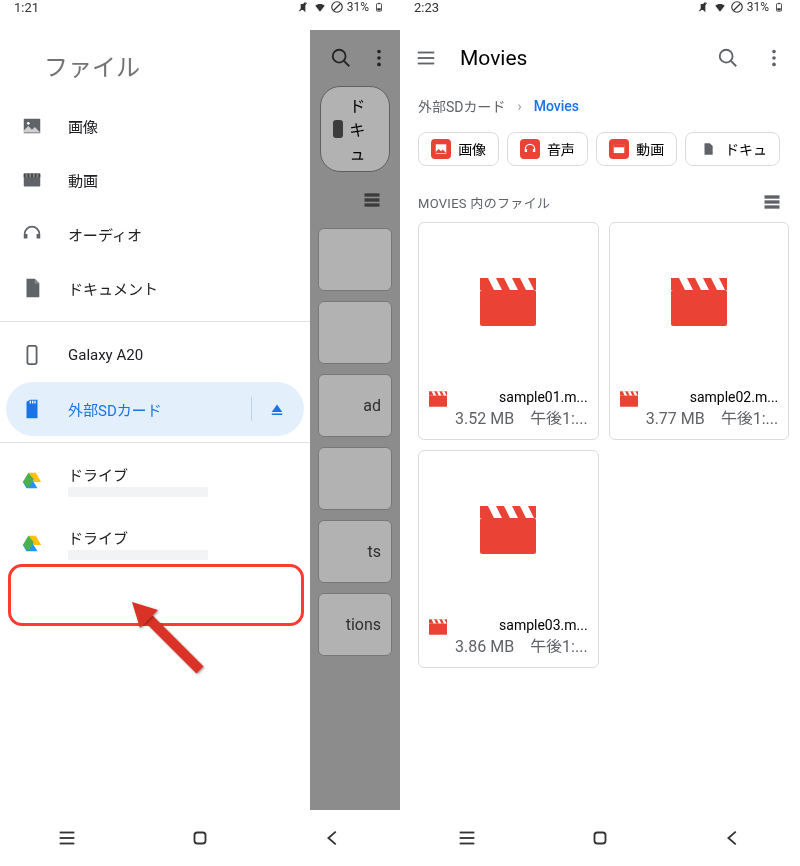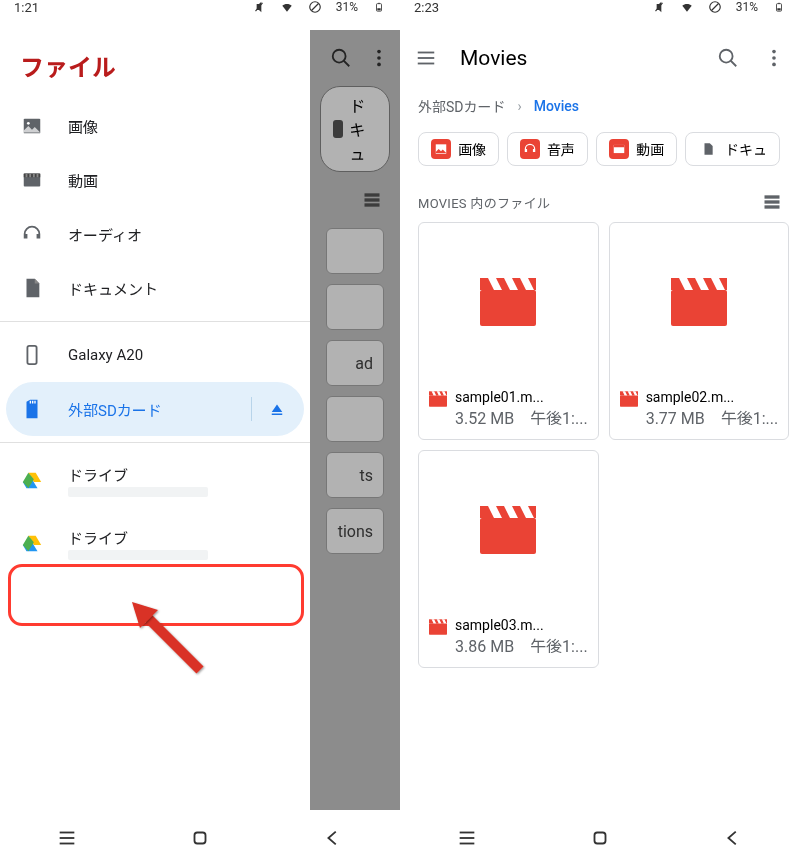--- a/index.html
+++ b/index.html
@@ -2,27 +2,27 @@
 <html><head>
 <meta charset="utf-8">
 <style>
   * { box-sizing: border-box; margin: 0; padding: 0; }
   body { font-family: -apple-system, Roboto, "Noto Sans JP", sans-serif; background: #f0f0f0; }
   .wrap { display: flex; width: 800px; height: 866px; background: #fff; }
   .phone { width: 400px; height: 100%; position: relative; background: #fff; display: flex; flex-direction: column; }
   
   
   .statusbar { height: 30px; display: flex; align-items: flex-start; justify-content: space-between; padding: 0 14px; font-size: 13px; color: #333; }
-  .statusbar .right { display: flex; align-items: center; gap: 14px; }
+  .statusbar .right { display: flex; align-items: center; gap: 3px; }
   .status-icon { width: 14px; height: 14px; display: inline-flex; align-items: center; justify-content: center; }
   
   
   .left-phone { position: relative; overflow: hidden; }
   .drawer { position: absolute; top: 30px; left: 0; bottom: 56px; width: 310px; background: #fff; z-index: 10; display: flex; flex-direction: column; }
-  .drawer-title { font-size: 24px; color: #b91c1c; padding: 18px 20px 16px; font-weight: 700; }
+  .drawer-title { font-size: 24px; color: #737373; padding: 18px 20px 16px; font-weight: 400; margin-left: 24px; }
   .drawer-item { display: flex; align-items: center; padding: 15px 20px; gap: 24px; cursor: pointer; position: relative; }
   .drawer-item .icon { width: 24px; height: 24px; display: flex; align-items: center; justify-content: center; color: #5f6368; }
   .drawer-item .label { font-size: 15px; color: #202124; }
   .drawer-item.selected { background: #e3f0fb; border-radius: 40px; margin: 0 6px; padding: 15px 14px; }
   .drawer-item.selected .icon { color: #1a73e8; }
   .drawer-item.selected .label { color: #1a73e8; }
   .drawer-item .eject { position: absolute; right: 18px; color: #1a73e8; border-left: 1px solid #b8d4ea; padding-left: 16px; height: 24px; display: flex; align-items: center; }
   .divider { height: 1px; background: #e0e0e0; margin: 6px 0; }
   .drive-item .sub { font-size: 12px; color: #dadce0; margin-top: 2px; background: #f1f3f4; height: 10px; width: 140px; border-radius: 2px; }
   .drive-col { display: flex; flex-direction: column; }
@@ -32,21 +32,21 @@
   .arrow-svg { position: absolute; z-index: 21; pointer-events: none; }
   
   
   .shade { position: absolute; top: 30px; left: 310px; right: 0; bottom: 56px; background: rgba(0,0,0,.45); z-index: 9; }
   .shade-inner { filter: brightness(.7); }
   .shade .topbar { height: 56px; display: flex; align-items: center; justify-content: flex-end; padding: 0 10px; gap: 16px; }
   .shade .chip-row { padding: 0 10px 10px; }
   .shade .chip { display: inline-flex; align-items: center; gap: 6px; border: 1px solid #888; border-radius: 20px; padding: 6px 12px; background: #fff; }
   .shade .chip .dot { width: 18px; height: 18px; background: #555; border-radius: 3px; }
   .shade .list-head { display: flex; justify-content: flex-end; padding: 8px 18px; }
-  .shade .rowitem { margin: 10px 16px; height: 46px; border: 1px solid #aaa; border-radius: 6px; display: flex; align-items: center; padding: 0 10px; background: #fff; }
+  .shade .rowitem { margin: 10px 8px; height: 63px; border: 1px solid #aaa; border-radius: 6px; display: flex; align-items: center; padding: 0 10px; background: #fff; }
   
   
   .rp-topbar { height: 56px; display: flex; align-items: center; padding: 0 14px; gap: 22px; }
   .rp-title { font-size: 21px; flex: 1; }
   .rp-ic { width: 24px; height: 24px; display: flex; align-items: center; justify-content: center; color: #5f6368; }
   .breadcrumb { display: flex; align-items: center; gap: 12px; padding: 10px 18px; font-size: 14px; }
   .breadcrumb .bc-item { color: #5f6368; }
   .breadcrumb .bc-item.current { color: #1a73e8; font-weight: 500; }
   .breadcrumb .sep { color: #9aa0a6; }
   .chips { display: flex; gap: 8px; padding: 6px 18px 12px; overflow: hidden; }
@@ -56,21 +56,21 @@
   .ci.orange { background: #ea4335; color: #fff; }
   .ci.gray { color: #5f6368; }
   .section-head { display: flex; align-items: center; justify-content: space-between; padding: 14px 18px 10px; font-size: 13px; color: #5f6368; letter-spacing: .3px; }
   .grid { display: grid; grid-template-columns: 1fr 1fr; gap: 10px; padding: 0 18px; }
   .card { border: 1px solid #dadce0; border-radius: 6px; height: 218px; display: flex; flex-direction: column; align-items: center; }
   .card .thumb { flex: 1; display: flex; align-items: center; justify-content: center; width: 100%; }
   .card .thumb-icon { width: 56px; height: 48px; }
   .card .footer { width: 100%; padding: 8px 10px 10px; display: flex; gap: 8px; align-items: flex-start; }
   .card .footer .sm-icon { width: 18px; height: 16px; flex-shrink: 0; margin-top: 2px; }
   .card .footer .ftxt { flex: 1; min-width: 0; }
-  .card .fname { font-size: 14px; white-space: nowrap; overflow: hidden; text-overflow: ellipsis; }
+  .card .fname { font-size: 14px; white-space: nowrap; overflow: hidden; text-overflow: ellipsis; text-align: right; }
   .card .meta { font-size: 16px; color: #5f6368; white-space: nowrap; overflow: hidden; text-overflow: ellipsis; }
   
   
   .navbar { position: absolute; bottom: 0; left: 0; right: 0; height: 56px; display: flex; align-items: center; justify-content: space-around; background: #fff; }
   .nav-btn { width: 40px; height: 40px; display: flex; align-items: center; justify-content: center; color: #202124; }
   
   svg { display: block; }
 </style>
 </head>
 <body>

